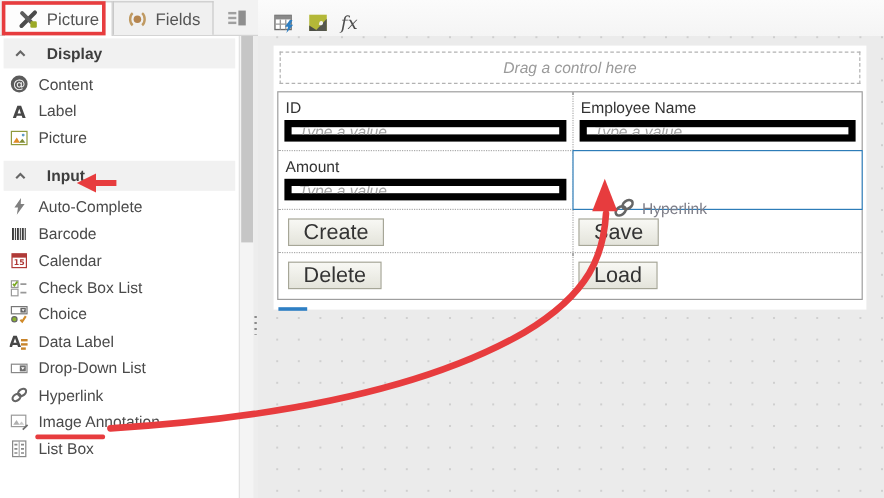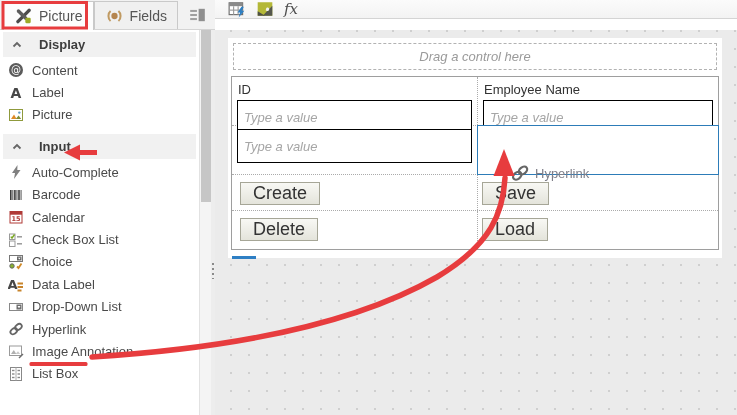--- a/index.html
+++ b/index.html
@@ -7,21 +7,21 @@
   body { font-family:"Liberation Sans","DejaVu Sans",sans-serif; font-size:13px; color:#444; background:#fff; }
   .app { position:relative; width:737px; height:415px; overflow:hidden; background:#fff; }
 
   
   .topbar { position:absolute; left:0; top:0; width:737px; height:30px; display:flex; }
   .tabstrip { width:215px; height:30px; background:#f2f2f2; border-bottom:1px solid #d4d4d4; display:flex; align-items:flex-end; padding-left:3px; }
   .tab { display:flex; align-items:center; gap:6px; height:28px; padding:0 10px; border:1px solid #c9c9c9; border-bottom:none; background:#f0f0f0; color:#555; font-size:14px; cursor:default; }
   .tab.active { background:#fdfdfd; height:29px; margin-bottom:-1px; }
   .tab.iconbtn { border:none; background:transparent; padding:0 6px; margin-left:4px; height:29px; }
   .tab .ticon { width:19px; height:18px; display:inline-block; }
-  .toolbarmain { flex:1; height:19px; background:linear-gradient(#fbfbfb,#f3f3f3); border-bottom:1px solid #d4d4d4; display:flex; align-items:center; gap:10px; padding-left:13px; }
+  .toolbarmain { flex:1; height:38px; background:linear-gradient(#fbfbfb,#f3f3f3); border-bottom:1px solid #d4d4d4; display:flex; align-items:center; gap:10px; padding-left:13px; }
   .tbicon { width:18px; height:18px; display:inline-block; cursor:pointer; }
   .fx { font-family:"DejaVu Serif","Liberation Serif",serif; font-style:italic; font-size:15px; color:#4d4d4d; cursor:pointer; line-height:18px; }
 
   
   .sidebar { position:absolute; left:0; top:30px; width:199px; height:385px; background:#fff; overflow:hidden; }
   .section-header { height:25px; margin:2px 3px 0 3px; background:#f1f1f1; display:flex; align-items:center; gap:16px; padding-left:8px; cursor:pointer; }
   .section-header .chev { width:12px; height:12px; display:inline-block; }
   .section-header .sh-label { font-weight:700; color:#3e3e3e; font-size:13px; }
   .section-items { padding:2px 0 6px 0; }
   .tb-item { height:22.4px; display:flex; align-items:center; gap:8px; padding-left:8px; cursor:pointer; background:#fff; }
@@ -40,21 +40,21 @@
   .drop-zone { margin:5px 5px 0 5px; height:27px; border:1px dashed #b2b2b2; display:flex; align-items:center; justify-content:center; font-style:italic; color:#9a9a9a; }
   .grid { margin:6px 3px 0 3px; width:488px; border:1px solid #9e9e9e; background:#fff; }
   .grow { display:flex; border-bottom:1px dotted #ababab; }
   .grow:last-child { border-bottom:none; }
   .cell-l { width:246px; border-right:1px dotted #ababab; position:relative; }
   .cell-r { flex:1; position:relative; }
   .r-fields { height:49px; }
   .r-btns1 { height:36px; }
   .r-btns2 { height:38px; }
   .f-label { margin:5px 0 0 6px; font-weight:400; color:#333; font-size:13px; }
-  .tav { display:block; margin:3px 5px 0 5px; width:calc(100% - 10px); height:34px; border:1px solid #000000; background:#fff; padding:0 6px; font-size:13px; font-family:inherit; color:#444; }
+  .tav { display:block; margin:3px 5px 0 5px; width:calc(100% - 10px); height:18px; border:6px solid #000000; background:#fff; padding:0 6px; font-size:13px; font-family:inherit; color:#444; }
   .tav::placeholder { font-style:italic; color:#a6a6a6; opacity:1; }
   .form-btn { margin-top:7px; height:23px; padding:0 12px; border:1px solid #a6a697; background:linear-gradient(#f8f8f4,#e4e4db); font-size:18px; color:#333; font-family:Liberation Sans, sans-serif; cursor:pointer; }
   .cell-l .form-btn { margin-left:8px; }
   .cell-r .form-btn { margin-left:4px; }
   .drop-target { position:absolute; left:-1px; top:-1px; right:-1px; bottom:-1px; border:1px solid #2d7cb8; background:#fff; z-index:2; }
   .ghost { position:absolute; left:32px; bottom:-9px; display:flex; align-items:center; gap:5px; color:#7e7e88; font-size:13px; }
   .ghost .gicon { width:20px; height:20px; display:inline-block; }
   .blue-nub { position:absolute; left:4px; bottom:-1px; width:24px; height:3px; background:#2e7fc4; }
 
   
@@ -265,20 +265,21 @@
             <input class="tav" type="text" placeholder="Type a value" style="">
           </div>
           <div class="cell-r">
             <div class="f-label">Employee Name</div>
             <input class="tav" type="text" placeholder="Type a value" style="">
           </div>
         </div>
 
         <div class="grow r-fields">
           <div class="cell-l">
+            <div class="f-label">Amount</div>
             <input class="tav" type="text" placeholder="Type a value" style="">
           </div>
           <div class="cell-r">
             <div class="drop-target">
               <div class="ghost">
                 <span class="gicon"><svg width="100%" height="100%" viewBox="0 0 16 16" xmlns="http://www.w3.org/2000/svg">
                       <g fill="none" stroke="#666" stroke-width="1.8">
                         <ellipse cx="5.8" cy="10.2" rx="3.7" ry="2.6" transform="rotate(-38 5.8 10.2)"></ellipse>
                         <ellipse cx="10.4" cy="6" rx="3.7" ry="2.6" transform="rotate(-38 10.4 6)"></ellipse>
                       </g>

